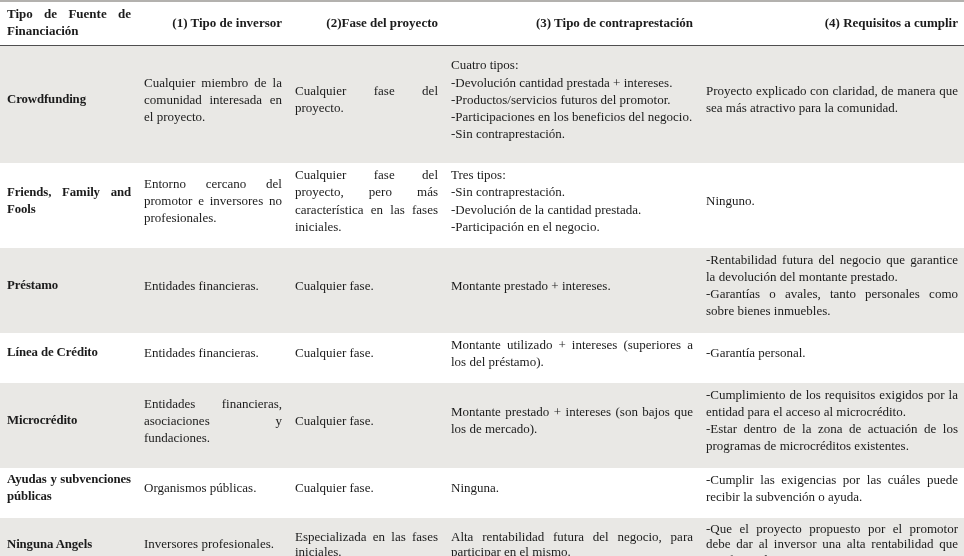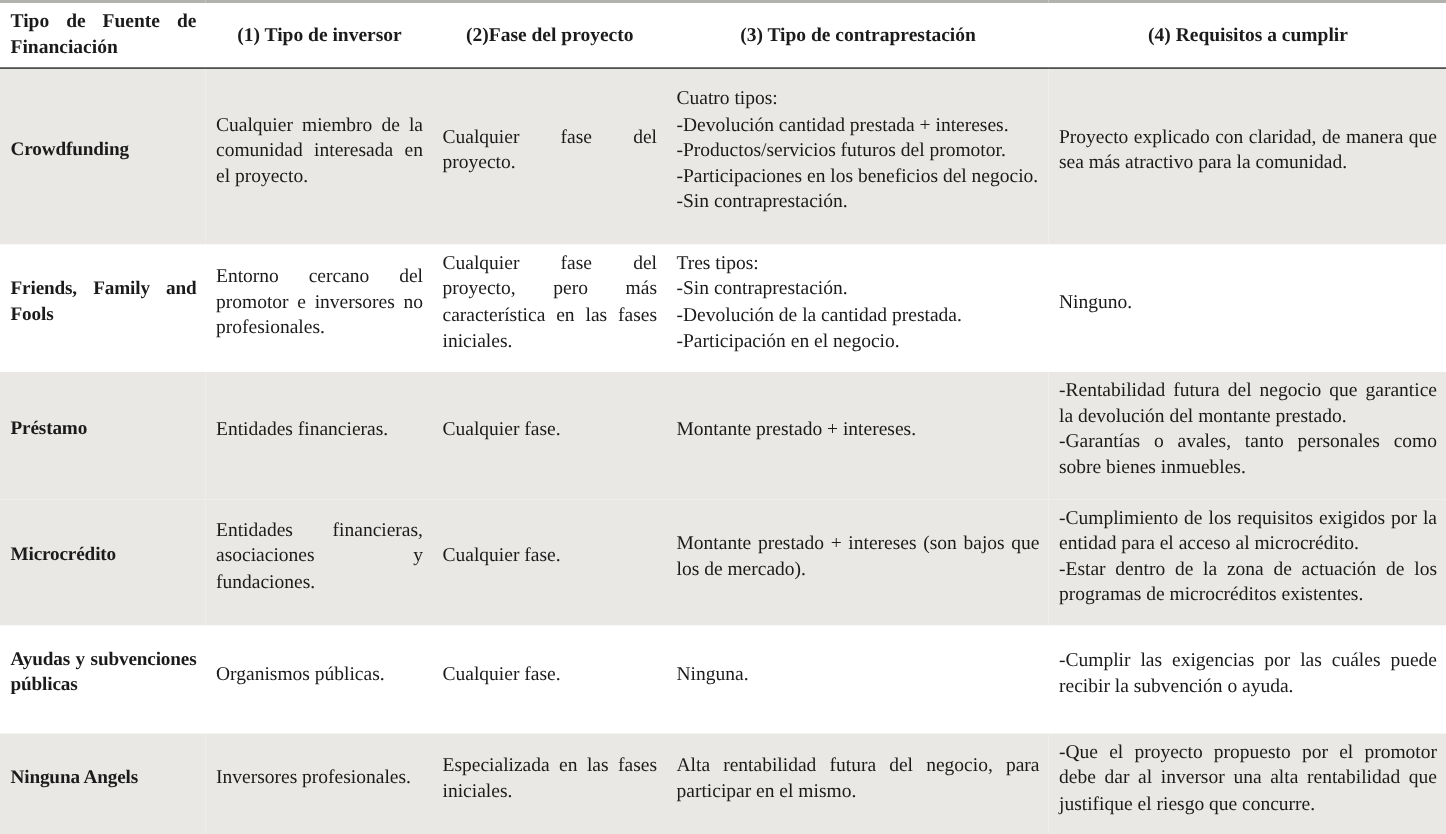--- a/index.html
+++ b/index.html
@@ -27,21 +27,21 @@
   col.c2{width:151px}
   col.c3{width:156px}
   col.c4{width:255px}
   col.c5{width:265px}
   thead tr{height:44px;}
   thead th{
     background:#ffffff;
     font-weight:bold;
     font-size:13px;
     line-height:1.3;
-    text-align:center;
+    text-align:right;
     vertical-align:middle;
     padding:3px 6px 3px 7px;
     border-bottom:1.5px solid var(--border-dark);
   }
   thead th.c-name{text-align:justify;}
   tbody td{
     font-size:13px;
     line-height:1.32;
     vertical-align:middle;
     text-align:justify;
@@ -115,20 +115,27 @@
     <td>Ninguno.</td>
   </tr>
         <tr class="shaded">
     <td class="c-name">Préstamo</td>
     <td>Entidades financieras.</td>
     <td>Cualquier fase.</td>
     <td>Montante prestado + intereses.</td>
     <td>-Rentabilidad futura del negocio que garantice la devolución del montante prestado.
 -Garantías o avales, tanto personales como sobre bienes inmuebles.</td>
   </tr>
+        <tr>
+    <td class="c-name">Línea de Crédito</td>
+    <td>Entidades financieras.</td>
+    <td>Cualquier fase.</td>
+    <td>Montante utilizado + intereses (superiores a los del préstamo).</td>
+    <td>-Garantía personal.</td>
+  </tr>
         <tr class="shaded">
     <td class="c-name">Microcrédito</td>
     <td>Entidades financieras, asociaciones y fundaciones.</td>
     <td>Cualquier fase.</td>
     <td>Montante prestado + intereses (son bajos que los de mercado).</td>
     <td>-Cumplimiento de los requisitos exigidos por la entidad para el acceso al microcrédito.
 -Estar dentro de la zona de actuación de los programas de microcréditos existentes.</td>
   </tr>
         <tr>
     <td class="c-name">Ayudas y subvenciones públicas</td>

